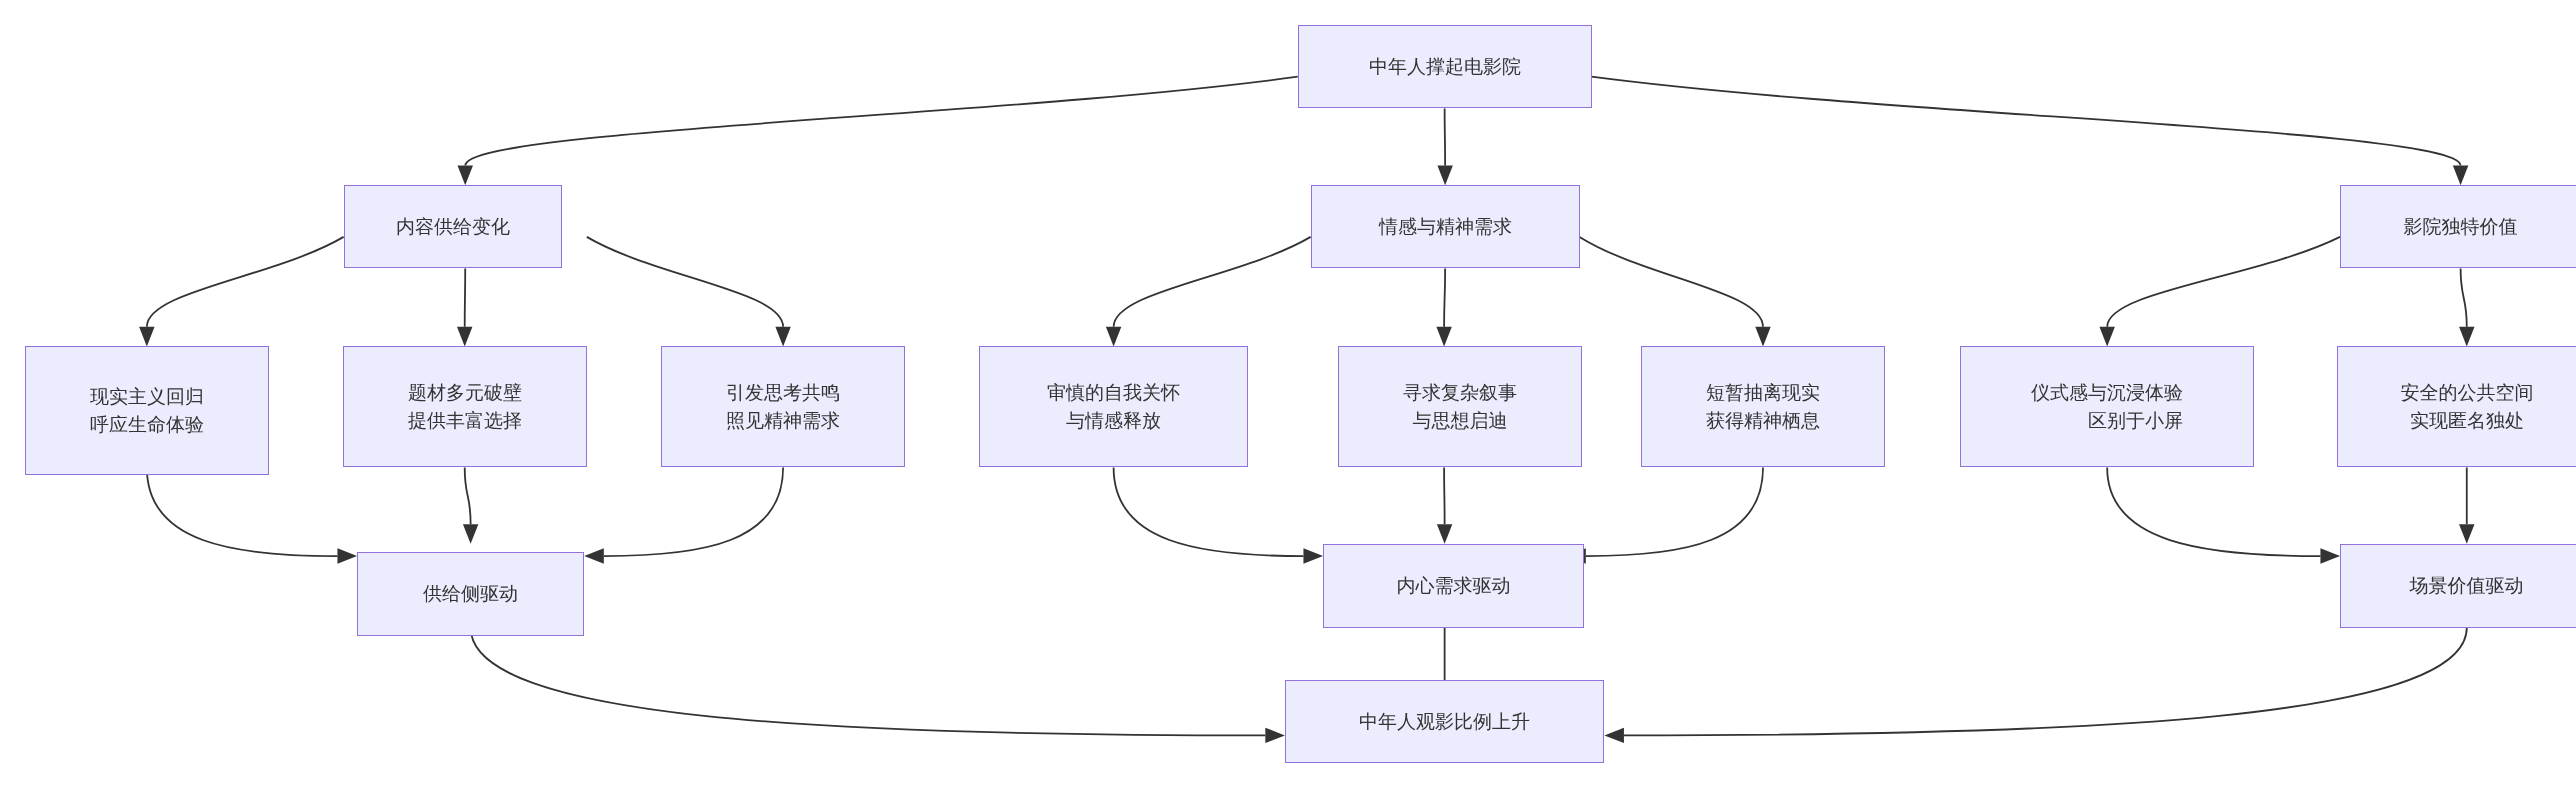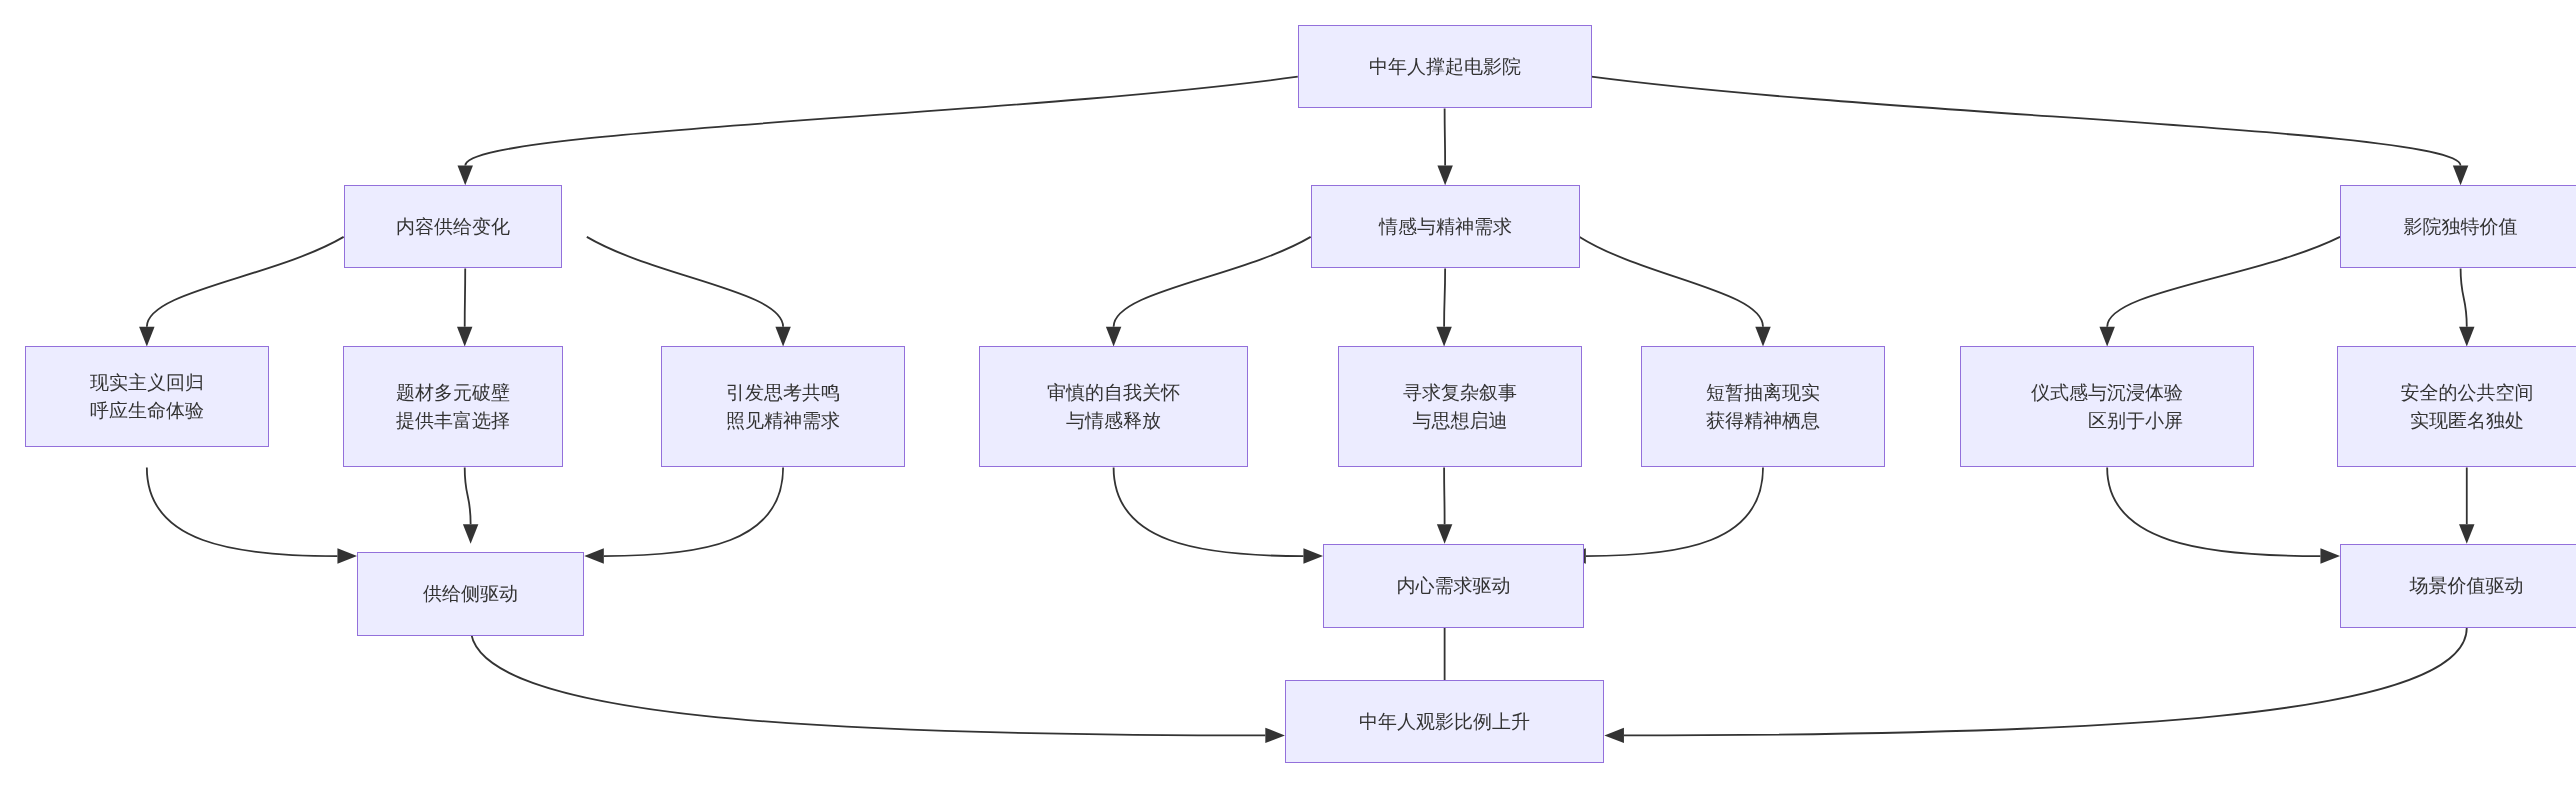--- a/index.html
+++ b/index.html
@@ -80,23 +80,23 @@
       <path d="M 2804 1218 C 2804 1278, 2804 1269, 2804 1329"></path>
       <polygon points="2789,1329 2819,1329 2804,1367"></polygon>
       <path d="M 4788 1218 C 4788 1395.65, 4051.8 1427, 3152 1427"></path>
       <polygon points="3152,1412 3152,1442 3114,1427"></polygon>
     </svg>
 
   <div class="node" style="left: 1298px; top: 25px; width: 294px; height: 83px;"><span>中年人撑起电影院</span></div>
   <div class="node" style="left: 344px; top: 185px; width: 218px; height: 83px;"><span>内容供给变化</span></div>
   <div class="node" style="left: 1311px; top: 185px; width: 269px; height: 83px;"><span>情感与精神需求</span></div>
   <div class="node" style="left: 2340px; top: 185px; width: 241px; height: 83px;"><span>影院独特价值</span></div>
-  <div class="node" style="left: 25px; top: 346px; width: 244px; height: 101px;"><span>现实主义回归
+  <div class="node" style="left: 25px; top: 346px; width: 244px; height: 129px;"><span>现实主义回归
 呼应生命体验</span></div>
-  <div class="node" style="left: 343px; top: 346px; width: 220px; height: 121px;"><span>题材多元破壁
+  <div class="node" style="left: 343px; top: 346px; width: 244px; height: 121px;"><span>题材多元破壁
 提供丰富选择</span></div>
   <div class="node" style="left: 661px; top: 346px; width: 244px; height: 121px;"><span>引发思考共鸣
 照见精神需求</span></div>
   <div class="node" style="left: 979px; top: 346px; width: 269px; height: 121px;"><span>审慎的自我关怀
 与情感释放</span></div>
   <div class="node" style="left: 1322px; top: 346px; width: 244px; height: 121px; margin-left: 16px;"><span>寻求复杂叙事
 与思想启迪</span></div>
   <div class="node" style="left: 1641px; top: 346px; width: 244px; height: 121px;"><span>短暂抽离现实
 获得精神栖息</span></div>
   <div class="node" style="left: 1960px; top: 346px; width: 294px; height: 121px; text-align: right;"><span>仪式感与沉浸体验

